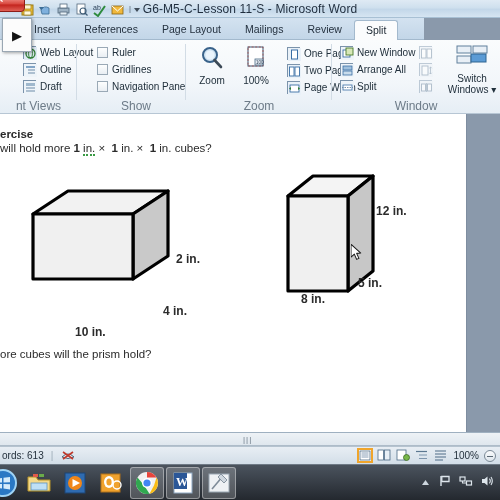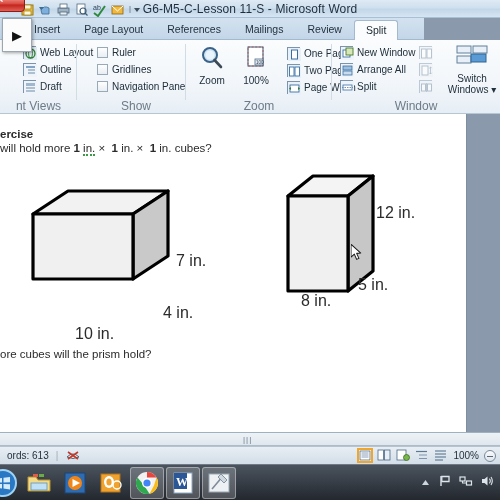--- a/index.html
+++ b/index.html
@@ -94,42 +94,42 @@
   .page {
     position: absolute; left: -42px; top: 0px; width: 508px; height: 322px;
     background: #fff; box-shadow: 0 0 0 1px #7e8da0;
   }
   .doc-text { position: absolute; font-size: 11.5px; color: #2b2b2b; white-space: nowrap; }
   .doc-h { font-weight: bold; }
   .ul-green { border-bottom: 2px dotted #3a9b44; padding-bottom: 0px; }
 
   
   svg.shape { position: absolute; }
-  .dim { position: absolute; font-size: 16px; color: #2b2b2b; white-space: nowrap; }
+  .dim { position: absolute; font-size: 12px; color: #2b2b2b; white-space: nowrap; font-weight: bold; }
 
   
   .cursor { position: absolute; width: 12px; height: 18px; }
 
   
   .splitbar {
     position: absolute; left: 0; top: 432px; width: 500px; height: 14px;
     background: linear-gradient(to bottom,#eef2f6,#dfe7ee);
     border-top: 1px solid #9fb0c0; border-bottom: 1px solid #aebcc9;
   }
   .splitgrip {
     position: absolute; left: 243px; top: 4px; width: 14px; height: 6px;
     font-size: 8px; color: #6a7885; letter-spacing: 1px; line-height: 6px;
   }
   .statusbar {
     position: absolute; left: 0; top: 446px; width: 500px; height: 18px;
     background: linear-gradient(to bottom,#e8eef4,#d3dee8);
     border-top: 1px solid #b5c3cf;
     display: flex; align-items: center; font-size: 10px; color: #1f2c38;
   }
-  .status-left { display: flex; align-items: center; gap: 7px; padding-left: 7px; }
+  .status-left { display: flex; align-items: center; gap: 7px; padding-left: 2px; }
   .status-right { margin-left: auto; display: flex; align-items: center; gap: 5px; padding-right: 4px; }
   .vbtn {
     width: 14px; height: 13px; border: 1px solid #7e8f9e; background: #fdfdfd; position: relative;
   }
   .vbtn.sel { outline: 2px solid #f0a52b; outline-offset: -1px; background: #fff; }
   .zoomout {
     width: 12px; height: 12px; border-radius: 50%; border: 1px solid #7b8a97;
     background: linear-gradient(to bottom,#fbfcfd,#dde5ec); position: relative;
   }
   .zoomout::after{
@@ -210,22 +210,22 @@
     <div class="close-frag"></div>
   </div>
 
   <div style="position:absolute;left:2px;top:18px;width:30px;height:34px;background:#fcfcfc;border:1px solid #9aa7b3;box-shadow:1px 1px 3px rgba(0,0,0,.35);z-index:50;display:flex;align-items:center;justify-content:center;">
     <span style="font-size:13px;color:#111;">▶</span>
   </div>
 
   <div class="tabstrip">
     <div class="tabs">
       <div class="tab">Insert</div>
+      <div class="tab">References</div>
       <div class="tab">Page Layout</div>
-      <div class="tab">References</div>
       <div class="tab">Mailings</div>
       <div class="tab">Review</div>
       <div class="tab active">Split</div>
     </div>
   </div>
 
   <div class="ribbon">
 
     <div class="rgroup" style="left:0px;width:77px;">
       <div style="position:absolute;left:20px;top:4px;">
@@ -436,21 +436,21 @@
       </div>
 
       <svg class="shape" style="left:70px;top:72px;" width="160" height="110" viewBox="0 0 160 110">
 
         <polygon points="5,28 40,5 140,5 105,28" fill="#f2f2f2" stroke="#000" stroke-width="3.2" stroke-linejoin="round"></polygon>
 
         <polygon points="105,28 140,5 140,70 105,93" fill="#c9c9c9" stroke="#000" stroke-width="3.2" stroke-linejoin="round"></polygon>
 
         <polygon points="5,28 105,28 105,93 5,93" fill="#f0f0f0" stroke="#000" stroke-width="3.2" stroke-linejoin="round"></polygon>
       </svg>
-      <div class="dim" style="left:218px;top:138px;">7 in.</div>
+      <div class="dim" style="left:218px;top:138px;">2 in.</div>
       <div class="dim" style="left:205px;top:190px;">4 in.</div>
       <div class="dim" style="left:117px;top:211px;">10 in.</div>
 
       <svg class="shape" style="left:325px;top:57px;" width="120" height="135" viewBox="0 0 120 135">
         <polygon points="5,25 30,5 90,5 65,25" fill="#f4f4f4" stroke="#000" stroke-width="3.2" stroke-linejoin="round"></polygon>
         <polygon points="65,25 90,5 90,100 65,120" fill="#c7c7c7" stroke="#000" stroke-width="3.2" stroke-linejoin="round"></polygon>
         <polygon points="5,25 65,25 65,120 5,120" fill="#f0f0f0" stroke="#000" stroke-width="3.2" stroke-linejoin="round"></polygon>
       </svg>
       <div class="dim" style="left:418px;top:90px;">12 in.</div>
       <div class="dim" style="left:400px;top:162px;">5 in.</div>

